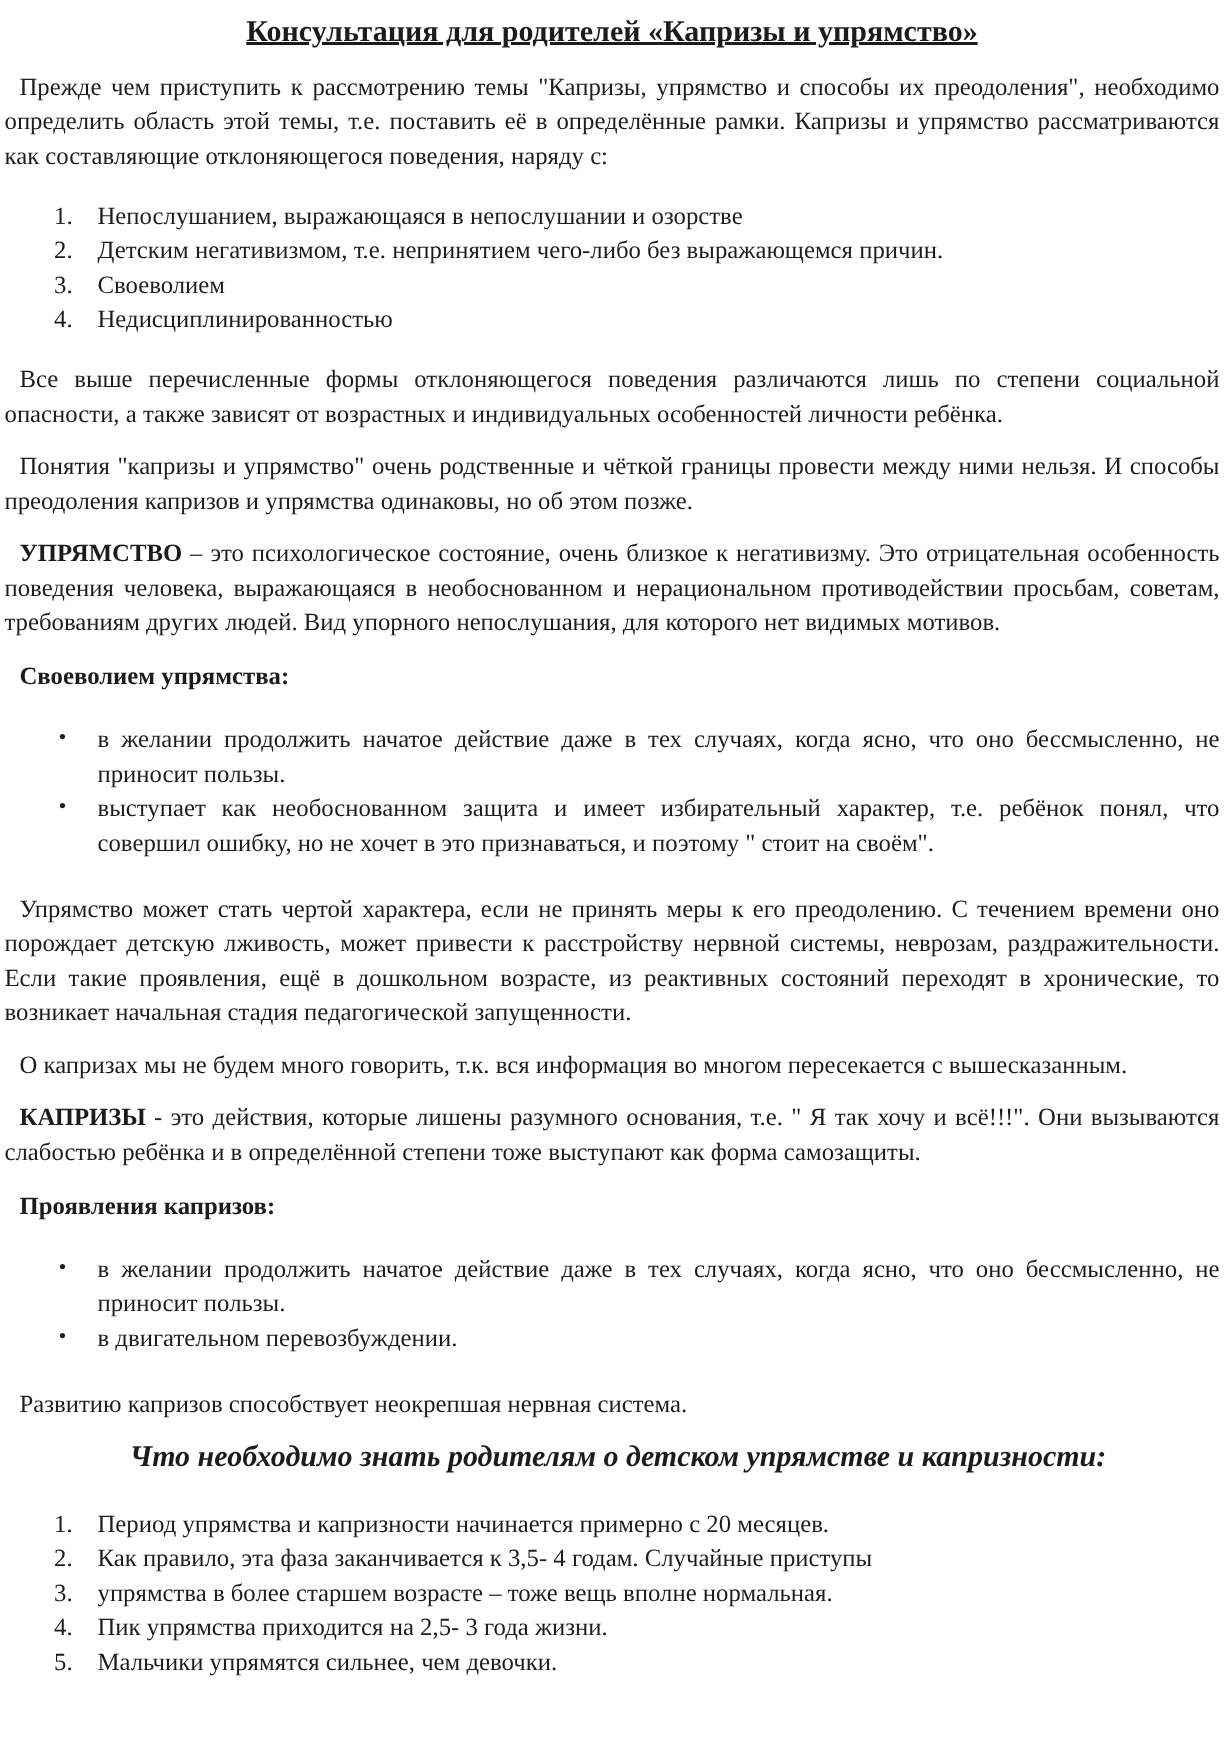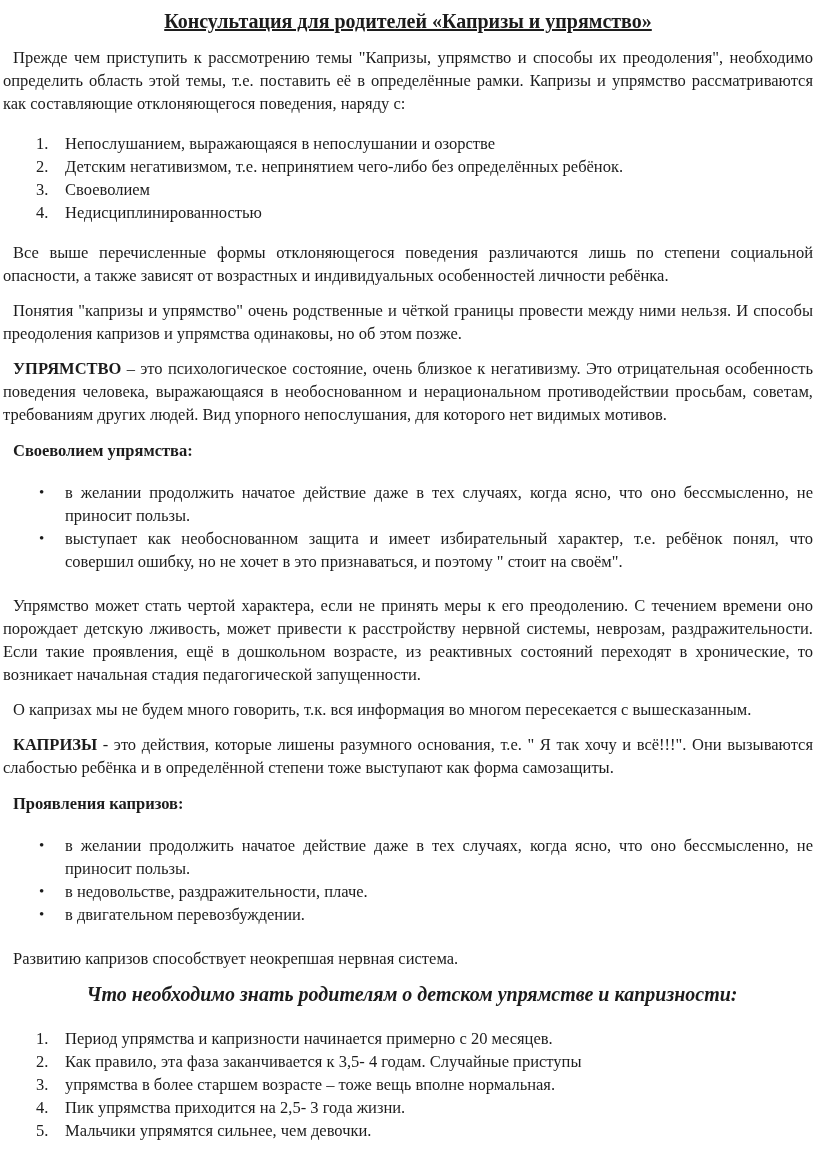--- a/index.html
+++ b/index.html
@@ -89,21 +89,21 @@
 <body>
 
 <div class="page">
 
   <h1 class="doc-title">Консультация для родителей «Капризы и упрямство»</h1>
 
   <p class="body">Прежде чем приступить к рассмотрению темы "Капризы, упрямство и способы их преодоления", необходимо определить область этой темы, т.е. поставить её в определённые рамки. Капризы и упрямство рассматриваются как составляющие отклоняющегося поведения, наряду с:</p>
 
   <ol class="num-list">
     <li>Непослушанием, выражающаяся в непослушании и озорстве</li>
-    <li>Детским негативизмом, т.е. непринятием чего-либо без определённых ребёнок.</li>
+    <li>Детским негативизмом, т.е. непринятием чего-либо без выражающемся причин.</li>
     <li>Своеволием</li>
     <li>Недисциплинированностью</li>
   </ol>
 
   <p class="body">Все выше перечисленные формы отклоняющегося поведения различаются лишь по степени социальной опасности, а также зависят от возрастных и индивидуальных особенностей личности ребёнка.</p>
 
   <p class="body">Понятия "капризы и упрямство" очень родственные и чёткой границы провести между ними нельзя. И способы преодоления капризов и упрямства одинаковы, но об этом позже.</p>
 
   <p class="body"><span class="term">УПРЯМСТВО</span><span> – это психологическое состояние, очень близкое к негативизму. Это отрицательная особенность поведения человека, выражающаяся в необоснованном и нерациональном противодействии просьбам, советам, требованиям других людей. Вид упорного непослушания, для которого нет видимых мотивов.</span></p>
 
@@ -117,21 +117,20 @@
   <p class="body">Упрямство может стать чертой характера, если не принять меры к его преодолению. С течением времени оно порождает детскую лживость, может привести к расстройству нервной системы, неврозам, раздражительности. Если такие проявления, ещё в дошкольном возрасте, из реактивных состояний переходят в хронические, то возникает начальная стадия педагогической запущенности.</p>
 
   <p class="body">О капризах мы не будем много говорить, т.к. вся информация во многом пересекается с вышесказанным.</p>
 
   <p class="body"><span class="term">КАПРИЗЫ</span><span> - это действия, которые лишены разумного основания, т.е. " Я так хочу и всё!!!". Они вызываются слабостью ребёнка и в определённой степени тоже выступают как форма самозащиты.</span></p>
 
   <p class="subhead">Проявления капризов:</p>
 
   <ul class="dot-list">
     <li>в желании продолжить начатое действие даже в тех случаях, когда ясно, что оно бессмысленно, не приносит пользы.</li>
-    <li>в недовольстве, раздражительности, плаче.</li>
     <li>в двигательном перевозбуждении.</li>
   </ul>
 
   <p class="body">Развитию капризов способствует неокрепшая нервная система.</p>
 
   <p class="subhead-italic">Что необходимо знать родителям о детском упрямстве и капризности:</p>
 
   <ol class="num-list facts">
     <li>Период упрямства и капризности начинается примерно с 20 месяцев.</li>
     <li>Как правило, эта фаза заканчивается к 3,5- 4 годам. Случайные приступы</li>

